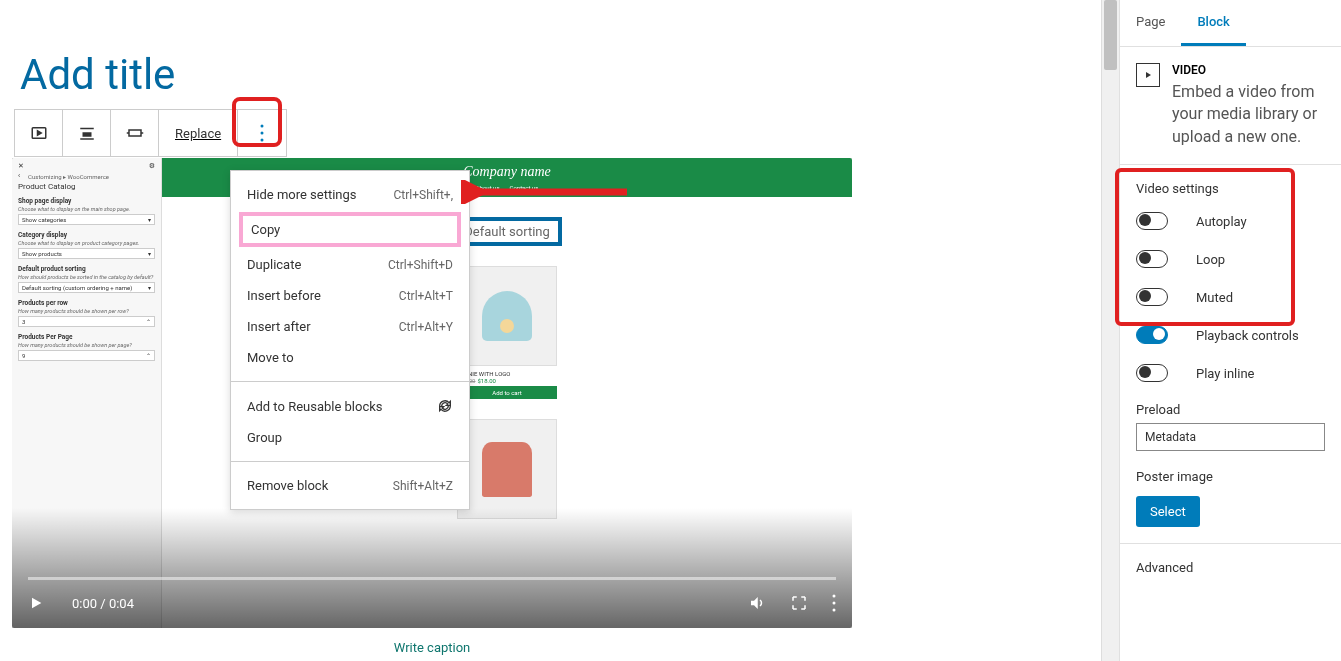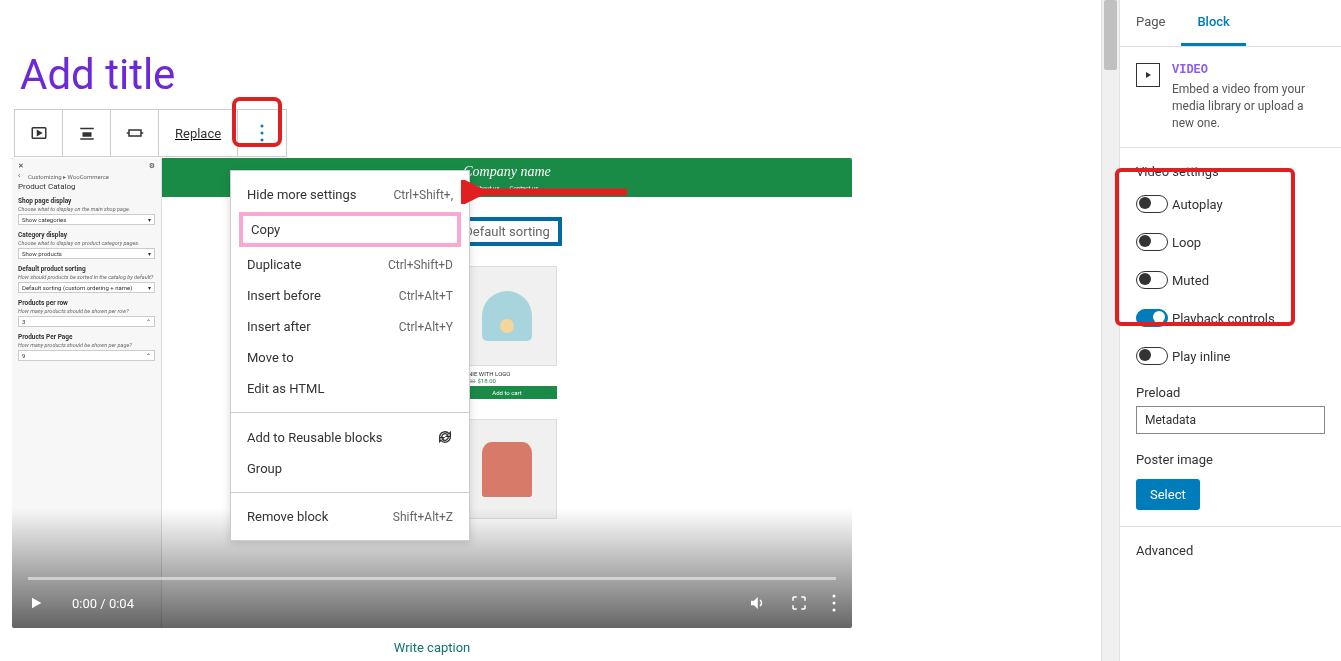--- a/index.html
+++ b/index.html
@@ -1,18 +1,18 @@
 <!DOCTYPE html>
 <html><head>
 <meta charset="utf-8">
 <style>
 * { box-sizing: border-box; margin: 0; padding: 0; font-family: -apple-system, BlinkMacSystemFont, "Segoe UI", Roboto, sans-serif; }
 body { display: flex; width: 1341px; height: 661px; background: #fff; overflow: hidden; }
 .editor-area { flex: 1; position: relative; padding: 10px; overflow: hidden; }
-.add-title { font-size: 42px; font-weight: 400; color: #6d28d9; margin: 40px 0 10px 10px; }
+.add-title { font-size: 42px; font-weight: 400; color: #0369a1; margin: 40px 0 10px 10px; }
 .block-toolbar { display: flex; border: 1px solid #ccc; background: #fff; align-items: stretch; height: 48px; width: fit-content; margin-left: 4px; text-decoration: underline; }
 .block-toolbar .tb-btn { width: 48px; display: flex; align-items: center; justify-content: center; border-right: 1px solid #ccc; cursor: pointer; background: #fff; }
 .block-toolbar .replace { width: auto; padding: 0 16px; font-size: 13px; color: #333; }
 .block-toolbar .more { width: 48px; border-right: none; position: relative; }
 .highlight-box { position: absolute; border: 4px solid #e02020; border-radius: 8px; left: 232px; top: 97px; width: 50px; height: 50px; pointer-events: none; z-index: 50; }
 .dropdown-menu { position: absolute; left: 230px; top: 170px; width: 240px; background: #fff; border: 1px solid #ccc; box-shadow: 0 2px 8px rgba(0,0,0,0.15); z-index: 40; }
 .dropdown-menu .dm-group { border-bottom: 1px solid #ccc; padding: 8px 0; }
 .dropdown-menu .dm-group:last-child { border-bottom: none; }
 .dropdown-menu .dm-item { display: flex; justify-content: space-between; align-items: center; padding: 8px 16px; font-size: 13px; color: #333; cursor: pointer; }
 .dropdown-menu .dm-item.copy { border: 4px solid #f9a8d4; margin: 2px 8px; padding: 6px 8px; }
@@ -54,25 +54,25 @@
 
 .scrollbar-container { width: 18px; background: #f0f0f0; border-left: 1px solid #ddd; position: relative; }
 .scrollbar-thumb { position: absolute; top: 0; left: 2px; right: 2px; height: 70px; background: #c0c0c0; border-radius: 2px; }
 
 .inspector-sidebar { width: 222px; background: #fff; border-left: 1px solid #e0e0e0; display: flex; flex-direction: column; font-size: 13px; overflow-y: auto; }
 .tabs { display: flex; border-bottom: 1px solid #e0e0e0; }
 .tab { padding: 14px 16px; color: #555; cursor: pointer; }
 .tab.active { color: #007cba; border-bottom: 3px solid #007cba; font-weight: 500; }
 .block-info { display: flex; gap: 12px; padding: 16px; border-bottom: 1px solid #e0e0e0; }
 .block-info .bi-icon { width: 24px; height: 24px; border: 1.5px solid #333; display: flex; align-items: center; justify-content: center; flex-shrink: 0; }
-.block-info .bi-title { font-size: 12px; font-weight: 600; color: #8b5cf6; font-family: Liberation Mono, monospace; }
-.block-info .bi-desc { font-size: 12px; color: #555; margin-top: 4px; line-height: 1.4; }
+.block-info .bi-title { font-size: 12px; font-weight: 600; color: #000000; }
+.block-info .bi-desc { font-size: 16px; color: #555; margin-top: 4px; line-height: 1.4; }
 .panel { border-bottom: 1px solid #e0e0e0; padding: 16px; }
 .panel-title { font-size: 13px; color: #333; margin-bottom: 16px; }
-.toggle-row { display: flex; align-items: center; gap: 4px; margin-bottom: 20px; }
+.toggle-row { display: flex; align-items: center; gap: 28px; margin-bottom: 20px; }
 .toggle-row:last-child { margin-bottom: 0; }
 .toggle { width: 32px; height: 18px; border-radius: 9px; border: 1.5px solid #333; position: relative; cursor: pointer; background: #fff; flex-shrink: 0; }
 .toggle .knob { width: 12px; height: 12px; border-radius: 50%; background: #333; position: absolute; top: 1px; left: 2px; }
 .toggle.on { background: #007cba; border-color: #007cba; }
 .toggle.on .knob { background: #fff; left: auto; right: 2px; }
 .toggle-label { font-size: 13px; color: #333; }
 .highlight-settings { position: absolute; border: 4px solid #e02020; border-radius: 6px; left: 1115px; top: 168px; width: 180px; height: 158px; pointer-events: none; z-index: 50; }
 .field-label { font-size: 13px; color: #333; margin: 8px 0 6px; }
 .select-field { border: 1px solid #888; padding: 6px 8px; font-size: 12px; color: #333; width: 100%; display: flex; justify-content: space-between; align-items: center; }
 .select-button { display: inline-block; background: #007cba; color: #fff; padding: 8px 14px; font-size: 13px; border-radius: 3px; margin-top: 6px; cursor: pointer; }
@@ -146,23 +146,20 @@
         <span>Insert before</span>
         <span class="dm-short">Ctrl+Alt+T</span>
       </div>
       <div class="dm-item">
         <span>Insert after</span>
         <span class="dm-short">Ctrl+Alt+Y</span>
       </div>
       <div class="dm-item">
         <span>Move to</span>
       </div>
-      <div class="dm-item">
-        <span>Edit as HTML</span>
-      </div>
     </div>
     <div class="dm-group">
       <div class="dm-item reusable">
         <span>Add to Reusable blocks</span>
         <svg class="refresh-icon" viewBox="0 0 24 24" fill="none" stroke="#333" stroke-width="2">
             <path d="M4 12a8 8 0 0 1 14-5l2-2v6h-6l2-2a5 5 0 0 0-9 3"></path>
             <path d="M20 12a8 8 0 0 1-14 5l-2 2v-6h6l-2 2a5 5 0 0 0 9-3"></path>
           </svg>
       </div>
       <div class="dm-item">

